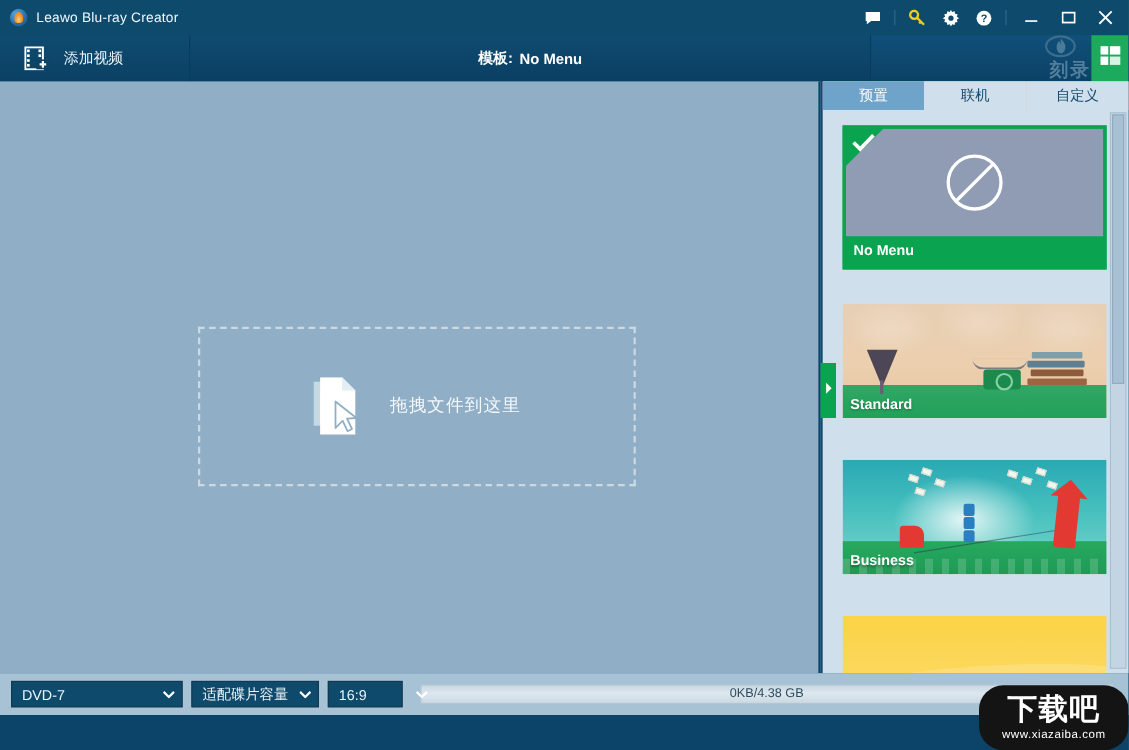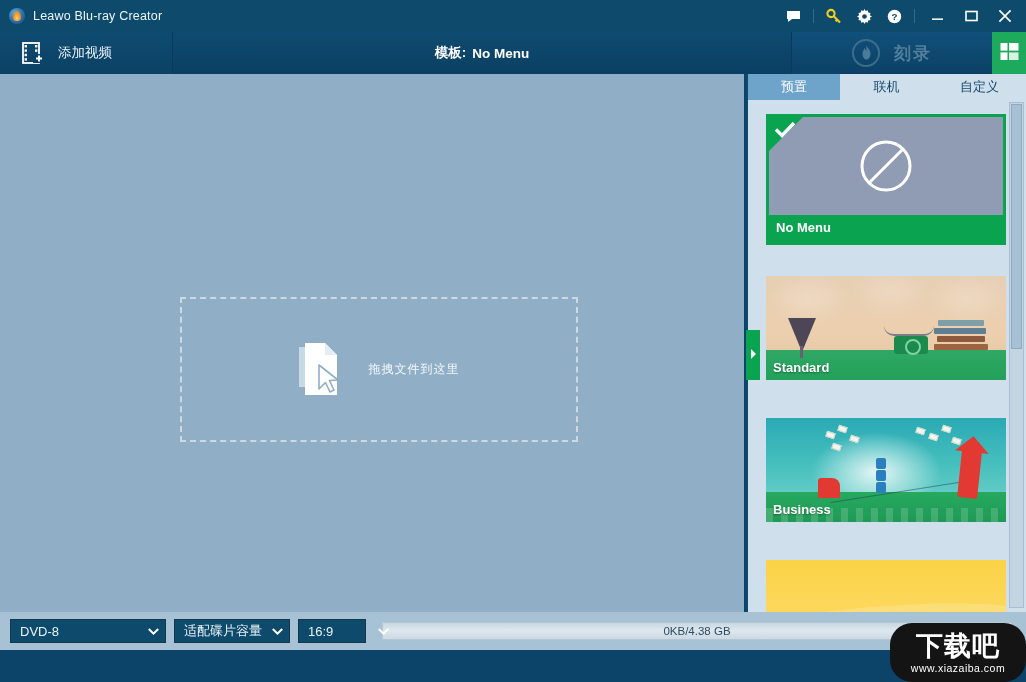--- a/index.html
+++ b/index.html
@@ -75,23 +75,24 @@
   .tool-mid {
     flex: 1 1 auto;
     display: flex; align-items: center; justify-content: center;
     background: linear-gradient(180deg,#0f4b70 0%, #0a3f63 100%);
     color: #ffffff; font-size: 13.5px; font-weight: bold;
     border-right: 1px solid #0a3a5b;
   }
   .tool-mid .tpl-label { font-weight: bold; margin-right: 6px; }
   .burn-wrap {
     width: 200px;
-    display: flex; align-items: center; justify-content: center;
+    display: flex; align-items: flex-end; justify-content: center;
     background: linear-gradient(180deg,#10507a 0%, #0c4166 100%);
     position: relative;
+    flex-direction: column;
   }
   .burn-circle {
     width: 28px; height: 28px; border-radius: 50%;
     border: 2px solid #3d6d8c;
     display: flex; align-items: center; justify-content: center;
     margin-right: 14px;
   }
   .burn-label {
     color: #537f9c; font-size: 17px; font-weight: bold; letter-spacing: 2px;
   }
@@ -111,21 +112,21 @@
   .dropzone {
     position: absolute;
     left: 180px; top: 223px;
     width: 398px; height: 145px;
     border: 2px dashed #cdd9e2;
     display: flex; align-items: center; justify-content: center;
   }
   .dz-inner { display: flex; align-items: center; }
   .dz-icon { margin-right: 24px; display: flex; }
   .dz-text {
-    color: #f4f8fb; font-size: 12px; letter-spacing: 1px;
+    color: #f4f8fb; font-size: 16px; letter-spacing: 1px;
   }
 
   
   .collapse-handle {
     position: absolute;
     left: 746px; top: 330px;
     width: 14px; height: 50px;
     background: #0aa34f;
     display: flex; align-items: center; justify-content: center;
     z-index: 6;
@@ -585,21 +586,21 @@
     </div>
 
     <div class="scrollbar">
       <div class="scroll-thumb"></div>
     </div>
   </div>
 
   <div class="bottombar">
 
     <div class="sel sel-disc">
-      <span>DVD-8</span>
+      <span>DVD-7</span>
       <span class="caret">
         <svg width="11" height="7" viewBox="0 0 11 7">
             <path d="M0.8 1 L5.5 5.6 L10.2 1" stroke="#ffffff" stroke-width="2" fill="none"></path>
           </svg>
       </span>
     </div>
 
     <div class="sel sel-fit">
       <span>适配碟片容量</span>
       <span class="caret">

